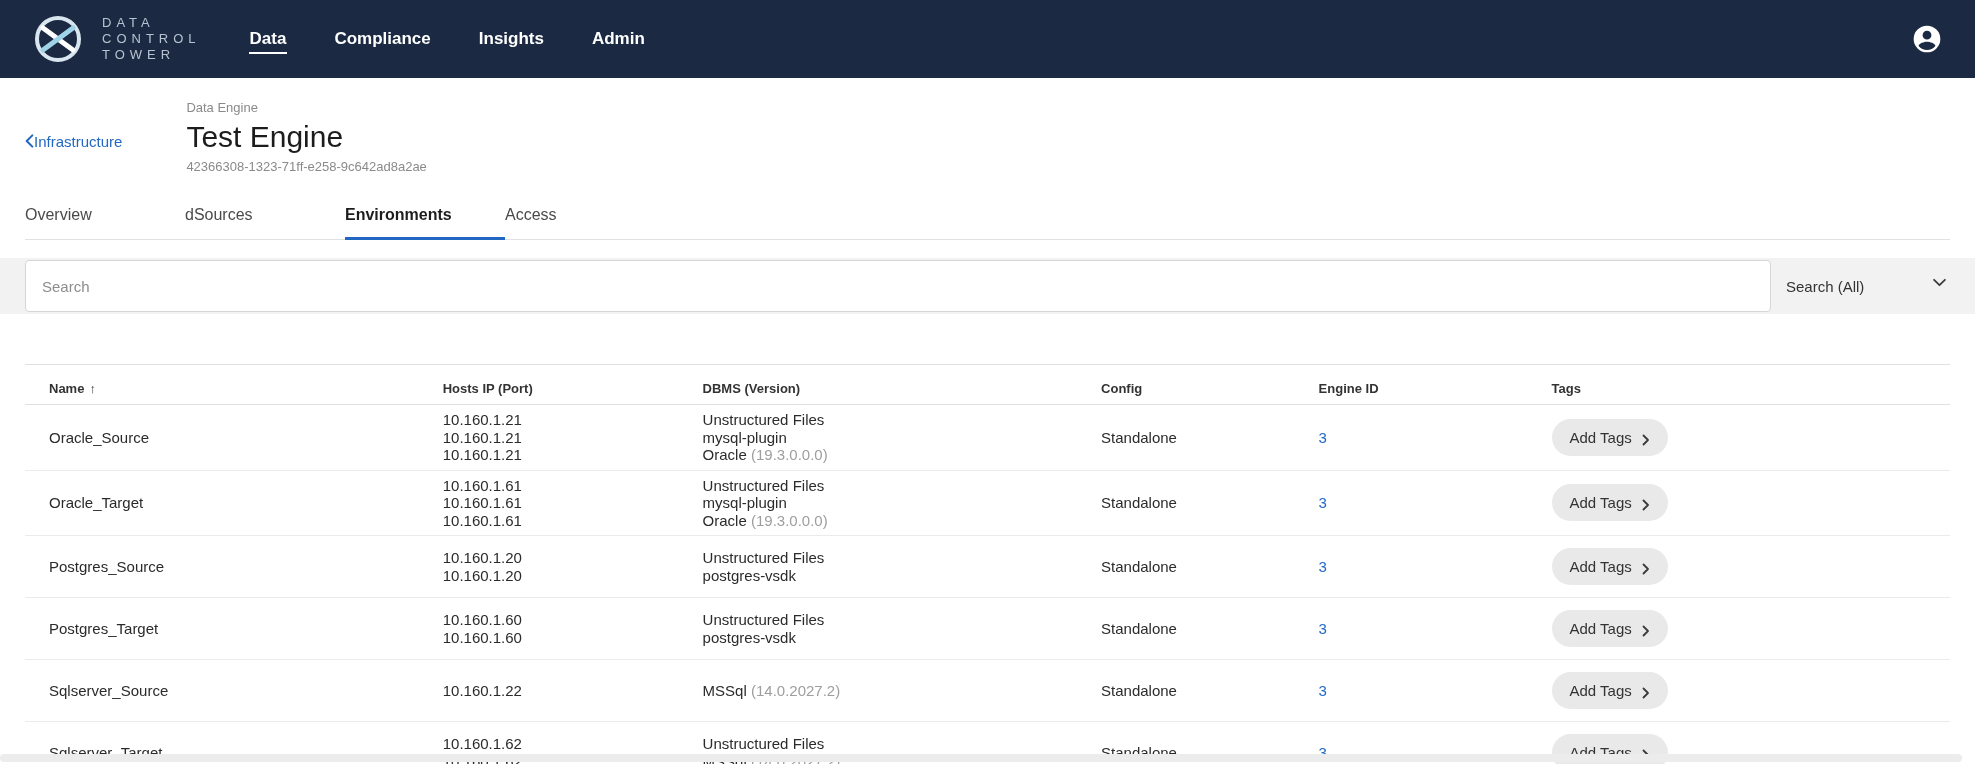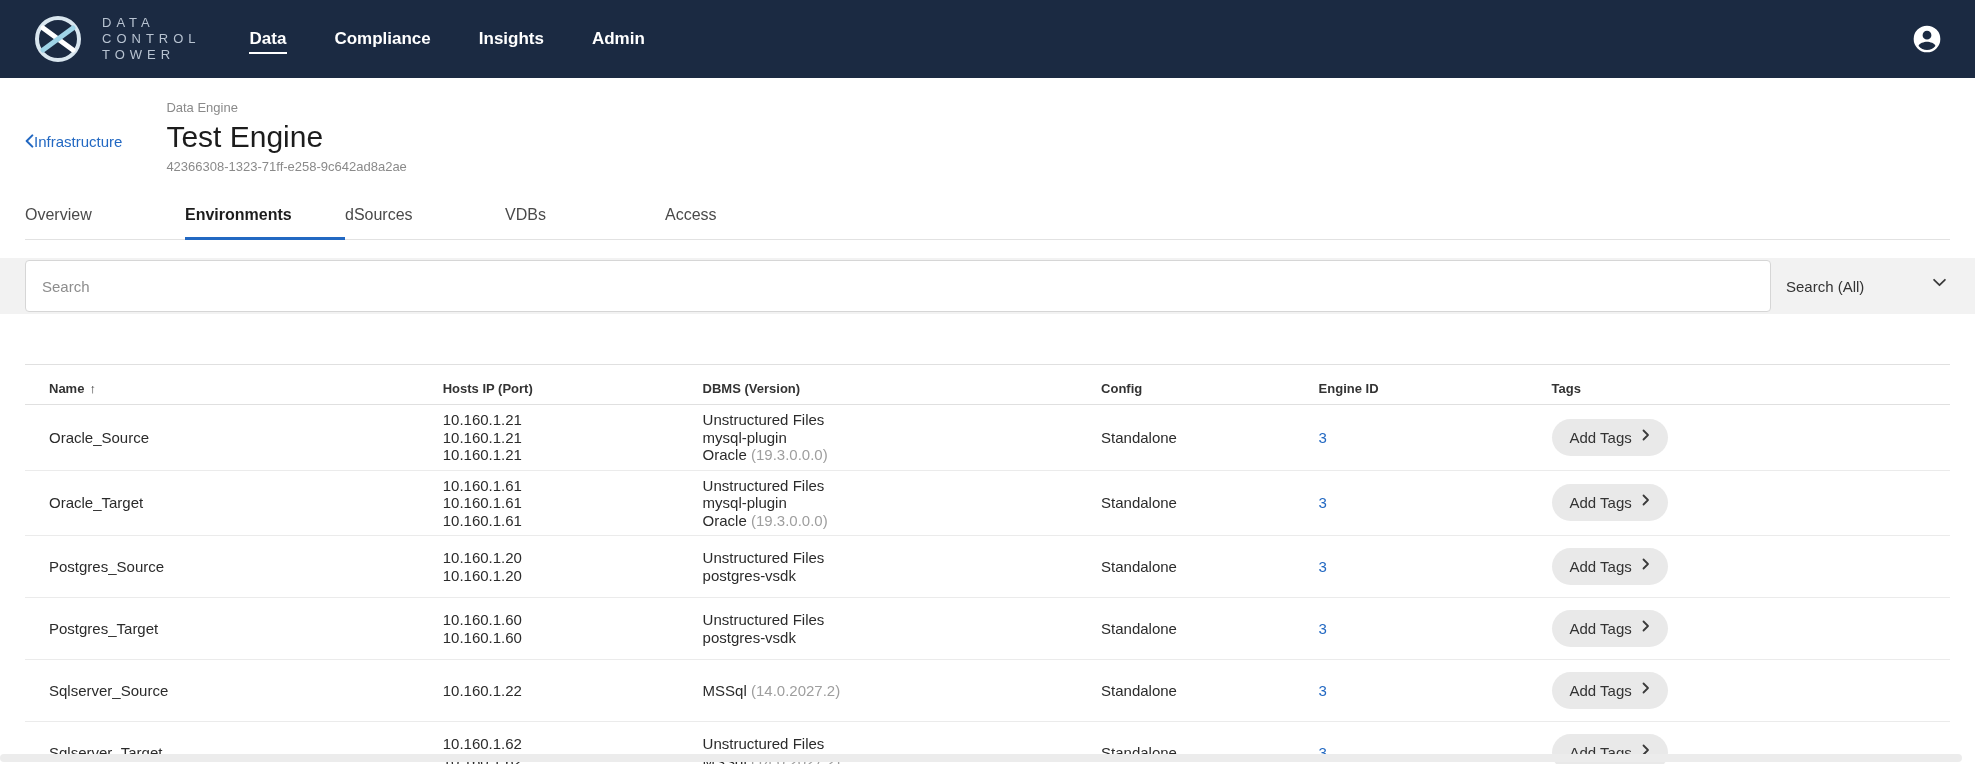--- a/index.html
+++ b/index.html
@@ -25,21 +25,21 @@
   .nav-item.active { border-bottom-color:#ffffff; }
   .header-spacer { flex:1; }
   .user-button { width:36px; height:36px; cursor:pointer; display:flex; align-items:center; justify-content:center; }
 
   
   .page-head { display:flex; padding:22px 25px 0; }
   .back-link {
     display:flex; align-items:center; gap:0; margin-top:30px;
     color:#2268C2; font-size:15px; cursor:pointer; height:22px;
   }
-  .title-block { margin-left:44px; }
+  .title-block { margin-left:64px; }
   .eyebrow { color:#8A8A8A; font-size:13px; line-height:16px; }
   .page-title { color:#1c1c1c; font-size:30px; font-weight:400; line-height:38px; margin-top:2px; }
   .page-subtitle { color:#8A8A8A; font-size:13px; line-height:18px; margin-top:2px; }
 
   
   .tab-bar {
     display:flex; margin:18px 25px 0; border-bottom:1px solid #E2E2E2;
   }
   .tab {
     width:160px; font-size:16px; color:#4a4a4a;
@@ -79,21 +79,21 @@
   thead th:first-child, tbody td:first-child { padding-left:24px; }
   .sort-arrow { margin-left:5px; font-size:13px; color:#333; }
   tbody td {
     font-size:15px; color:#2b2b2b; line-height:17.5px;
     padding:6px 8px 6px 0; height:62px; vertical-align:middle;
     border-bottom:1px solid #EBEBEB;
   }
   .version { color:#9E9E9E; }
   .engine-link { color:#2268C2; cursor:pointer; }
   .add-tags-button {
-    display:inline-flex; align-items:flex-start; gap:10px;
+    display:inline-flex; align-items:flex-end; gap:10px;
     background:#E9E9E9; border:none; border-radius:19px;
     padding:10px 18px; font-family:inherit; font-size:15px; color:#333;
     cursor:pointer;
   }
 
   
   .hscrollbar {
     position:fixed; left:0; bottom:2px; width:1962px; height:8px;
     background:#ECECEC; border-radius:4px;
   }
@@ -137,23 +137,22 @@
   </div>
   <div class="title-block">
     <div class="eyebrow">Data Engine</div>
     <div class="page-title">Test Engine</div>
     <div class="page-subtitle">42366308-1323-71ff-e258-9c642ad8a2ae</div>
   </div>
 </div>
 
 <div class="tab-bar">
     <div class="tab">Overview</div>
+    <div class="tab">dSources</div>
     <div class="tab active">Environments</div>
-    <div class="tab">dSources</div>
-    <div class="tab">VDBs</div>
     <div class="tab">Access</div>
   </div>
 
 <div class="search-strip">
   <input class="search-input" type="text" placeholder="Search" style="">
   <div class="scope-select">
     <span class="scope-label">Search (All)</span>
     <svg width="13" height="9" viewBox="0 0 12 8" fill="none">
       <path d="M1 1.5 L6 6.5 L11 1.5" stroke="#3a3a3a" stroke-width="1.6" stroke-linecap="round" stroke-linejoin="round"></path>
     </svg>

